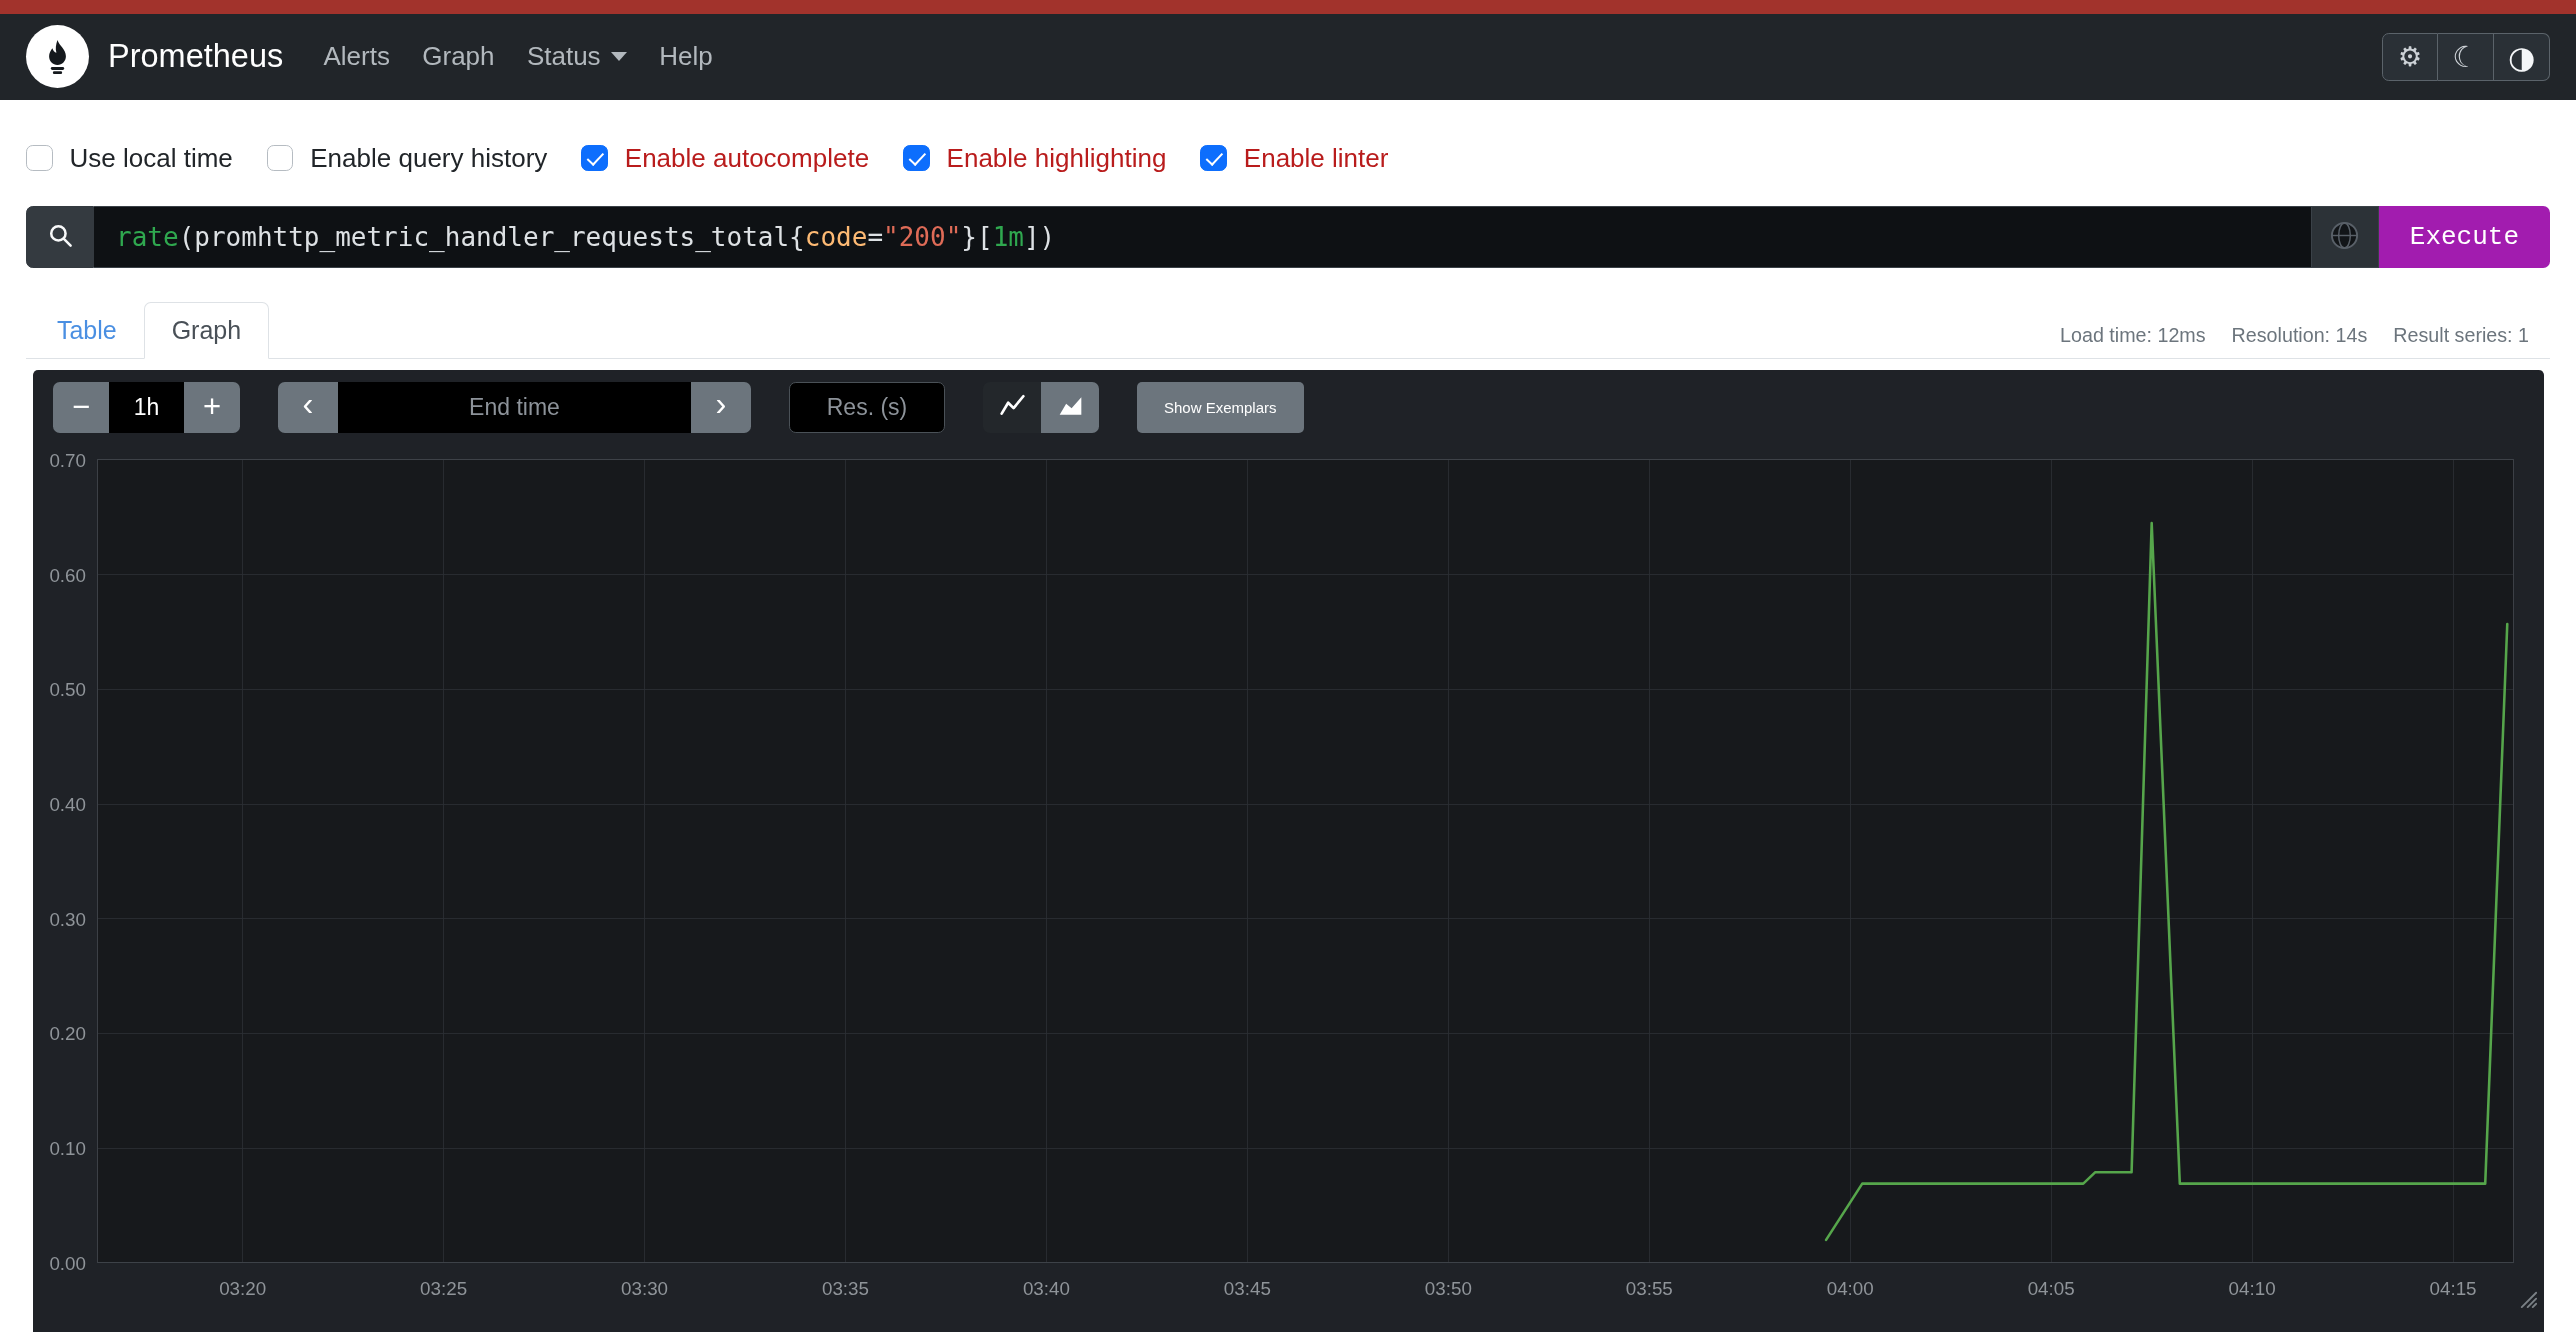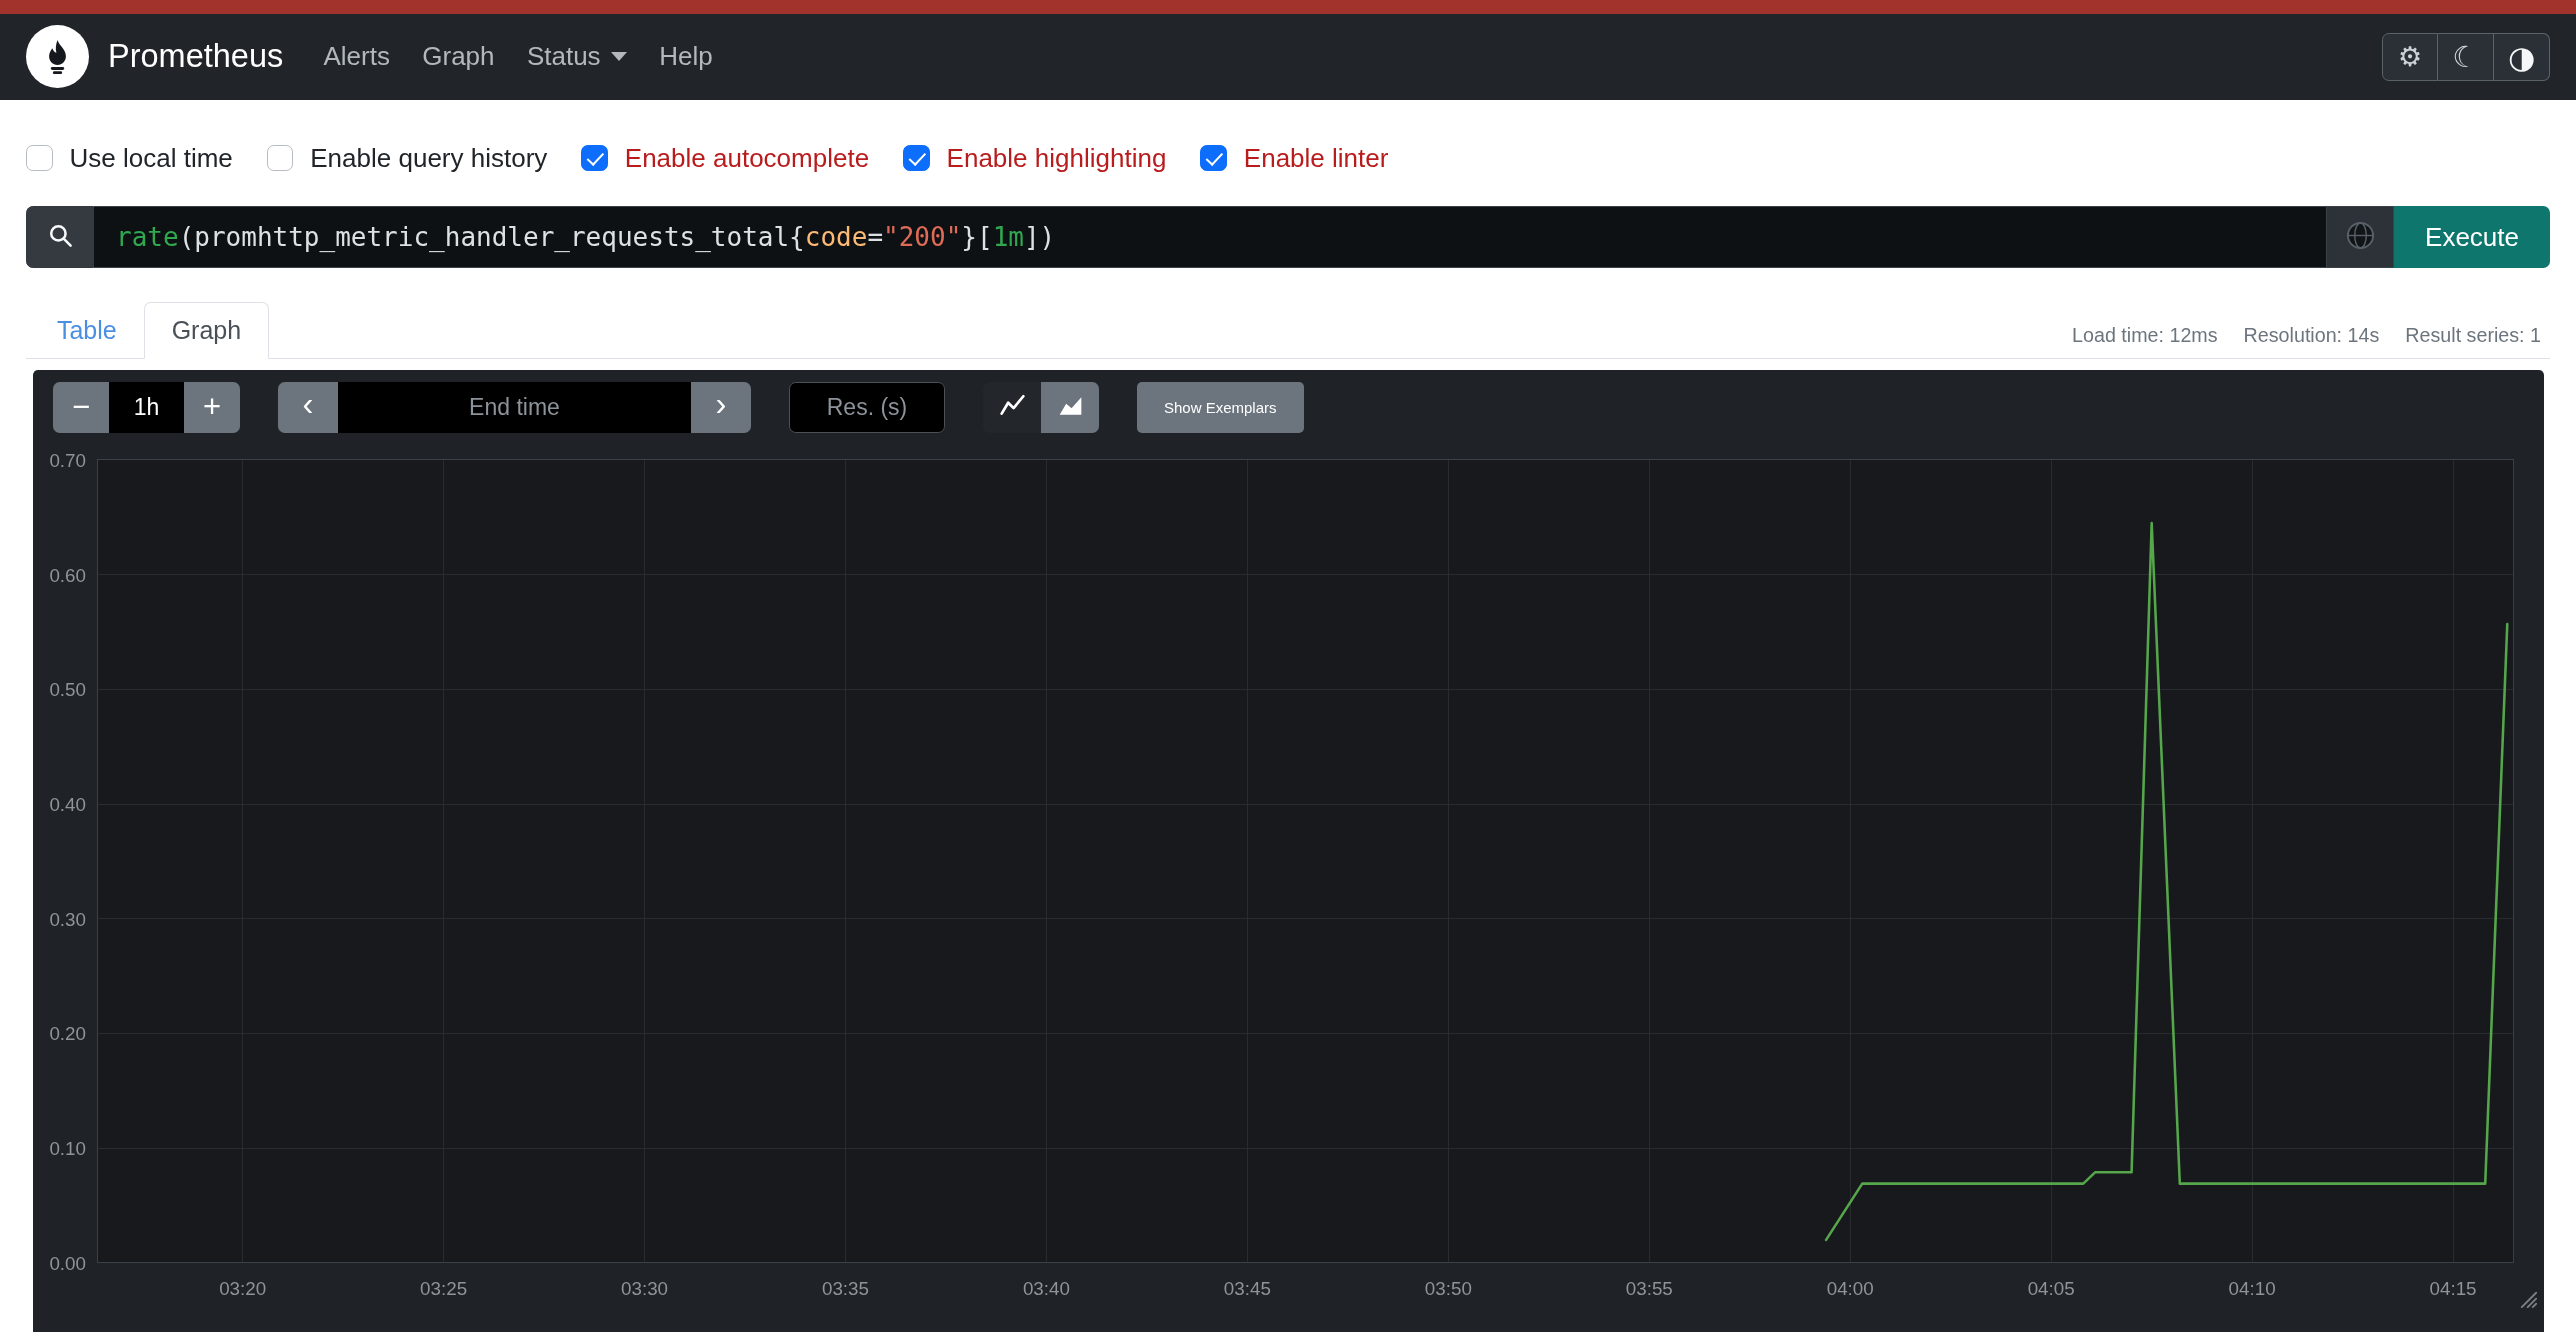--- a/index.html
+++ b/index.html
@@ -36,25 +36,25 @@
   
   .query-row{display:flex;margin:32.5px 26px 0;height:62px}
   .search-btn{width:68px;background:#343a40;border:0.9px solid #343a40;border-radius:6.8px 0 0 6.8px;display:flex;align-items:center;justify-content:center;cursor:pointer}
   .query-input{flex:1;background:#0e1114;border:0.9px solid #3a4147;border-left:none;display:flex;align-items:center;padding-left:22px;font-family:"DejaVu Sans Mono",monospace;font-size:26px;color:#dde1e4;cursor:text;white-space:pre}
   .tok-function{color:#2fa84f}
   .tok-duration{color:#2fa84f}
   .tok-label{color:#fdba74}
   .tok-string{color:#de6b57}
   .tok-plain{color:#dde1e4}
   .globe-btn{width:67px;background:#2c3237;border:0.9px solid #3a4147;border-left:none;display:flex;align-items:center;justify-content:center;cursor:pointer}
-  .execute-btn{padding:0 31px;background:#0f766e;color:#fff;border:none;font-size:26px;font-family:Liberation Sans, sans-serif;border-radius:0 6.8px 6.8px 0;cursor:pointer}
+  .execute-btn{padding:0 31px;background:#a21caf;color:#fff;border:none;font-size:26px;font-family:Liberation Mono, monospace;border-radius:0 6.8px 6.8px 0;cursor:pointer}
 
   
   .meta-row{position:relative;margin:0 26px}
-  .stats{position:absolute;right:9px;top:22px;color:#6c757d;font-size:19.7px}
+  .stats{position:absolute;right:21px;top:22px;color:#6c757d;font-size:19.7px}
   .stats .stat{margin-left:26px}
   .tabs{display:flex;align-items:flex-end;margin-top:34px;border-bottom:0.9px solid #dee2e6;padding-left:3.4px}
   .tab{font-size:25px;padding:13px 26.5px;border:0.9px solid transparent;border-radius:6.8px 6.8px 0 0;cursor:pointer;text-decoration:none;margin-bottom:-0.9px}
   .tab.inactive{color:#4a8fe2}
   .tab.active{color:#495057;background:#fff;border-color:#dee2e6 #dee2e6 #fff}
 
   
   .panel{margin:10.3px 32.5px 0;background:#1f2227;height:969px;border-radius:5.1px;position:relative}
   .toolbar{display:flex;align-items:center;gap:38px;padding:12px 20.5px 0}
   .btn-group{display:flex}

